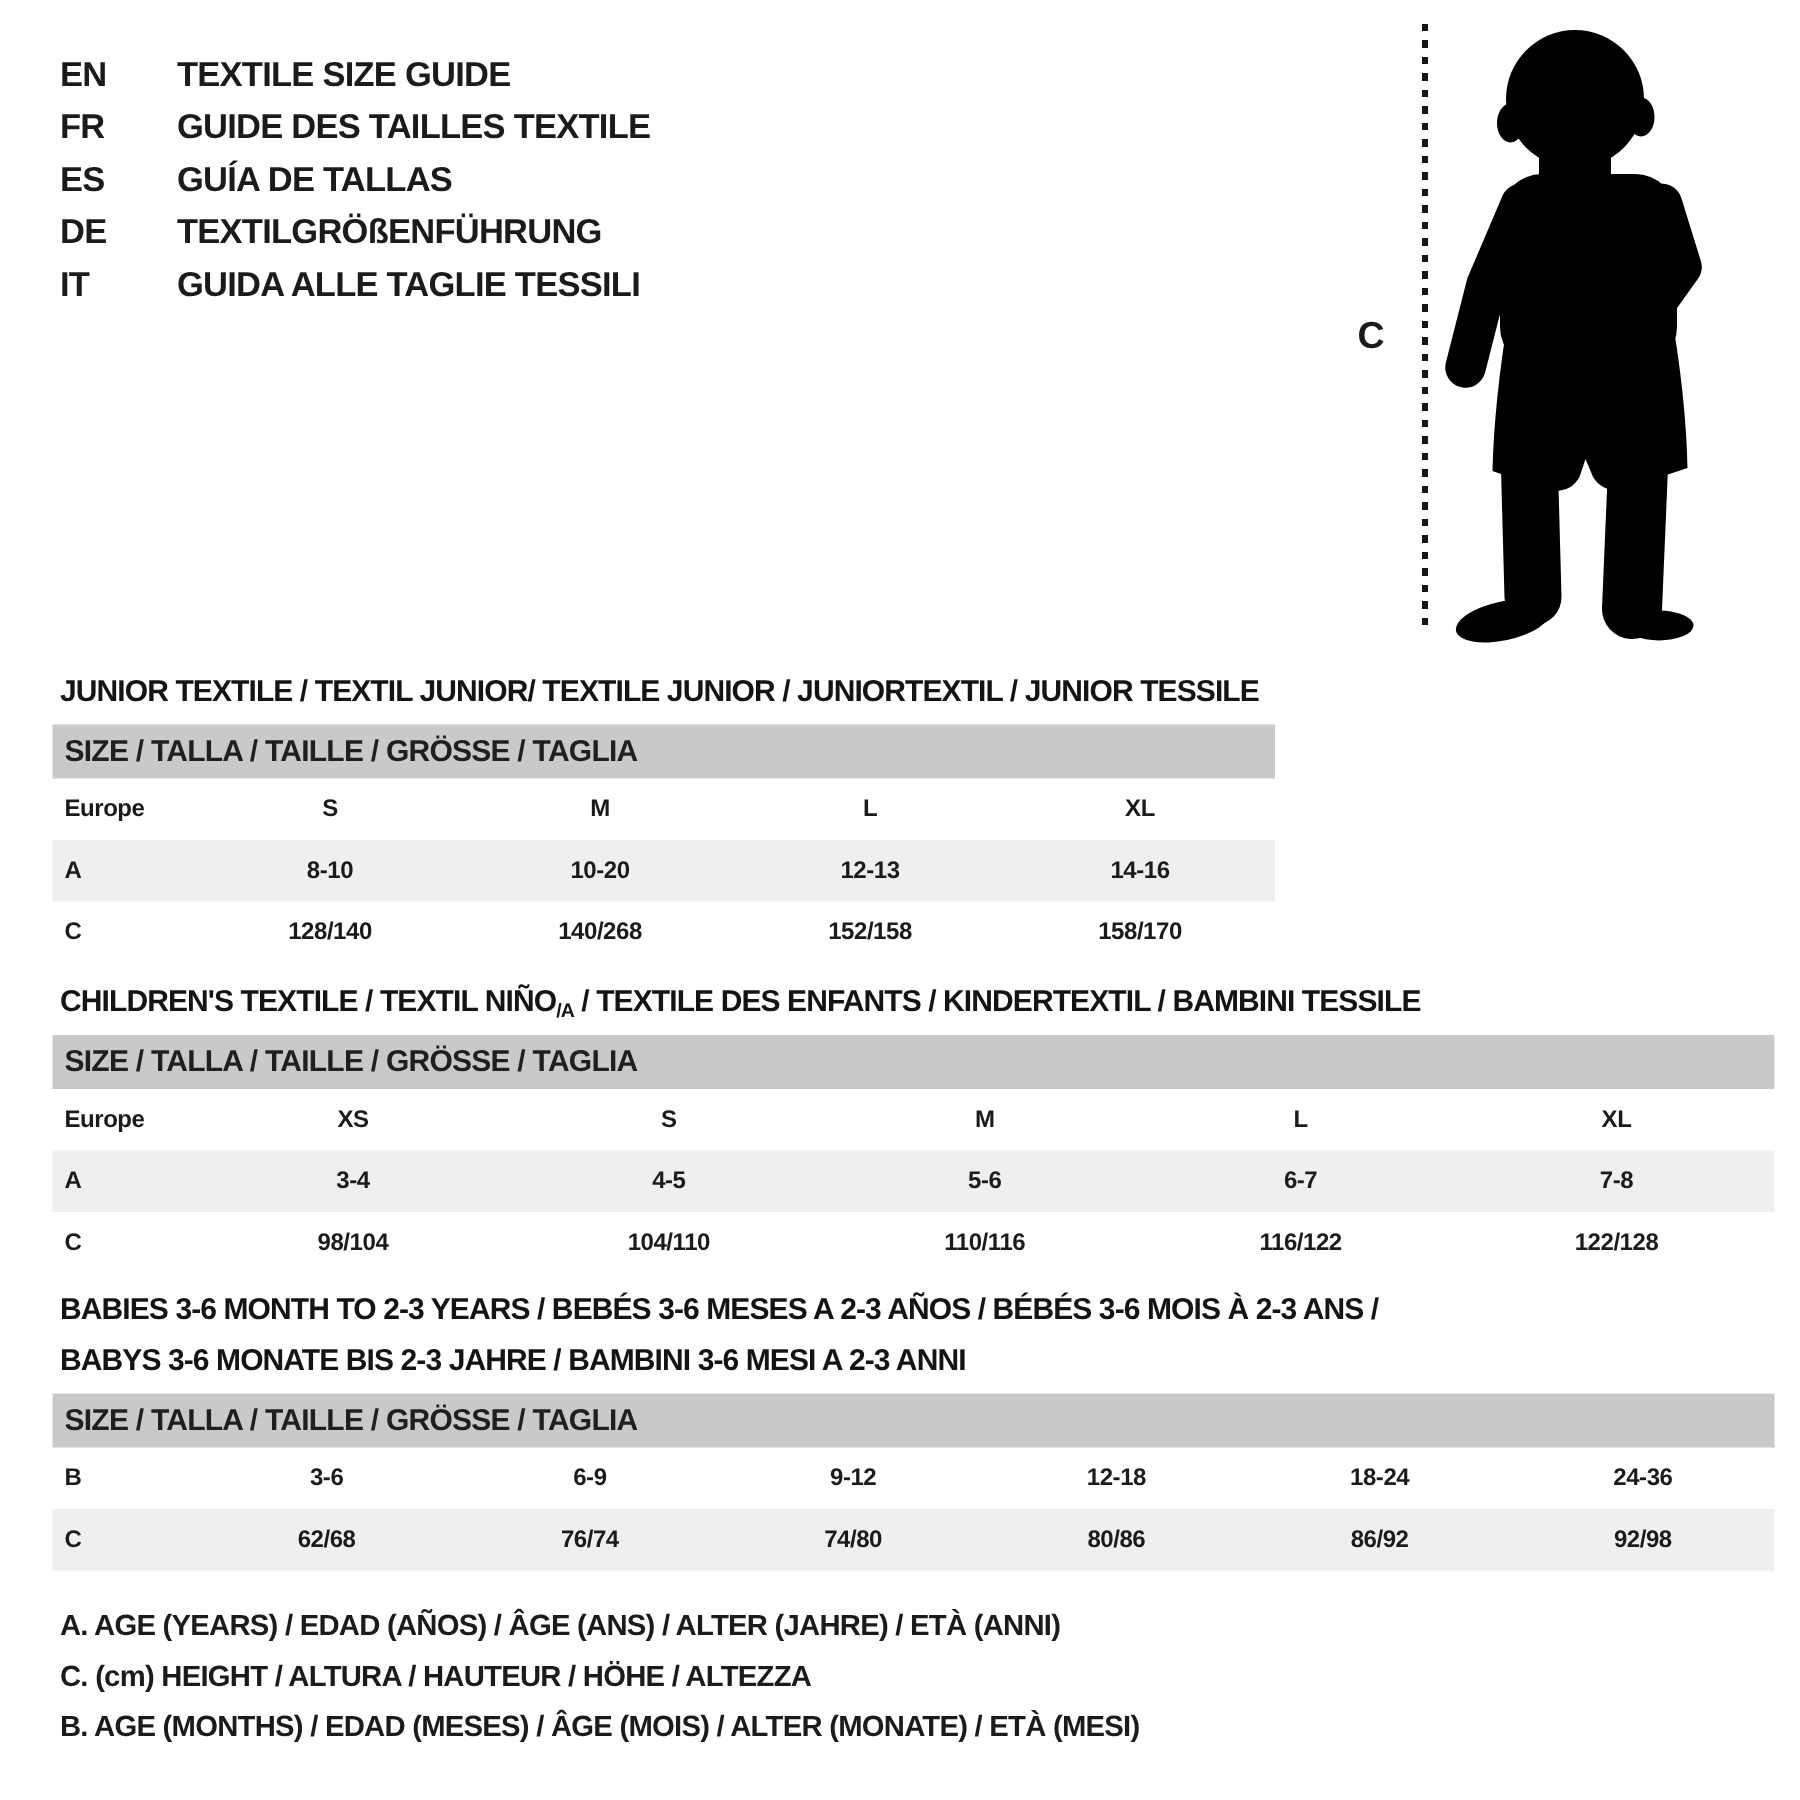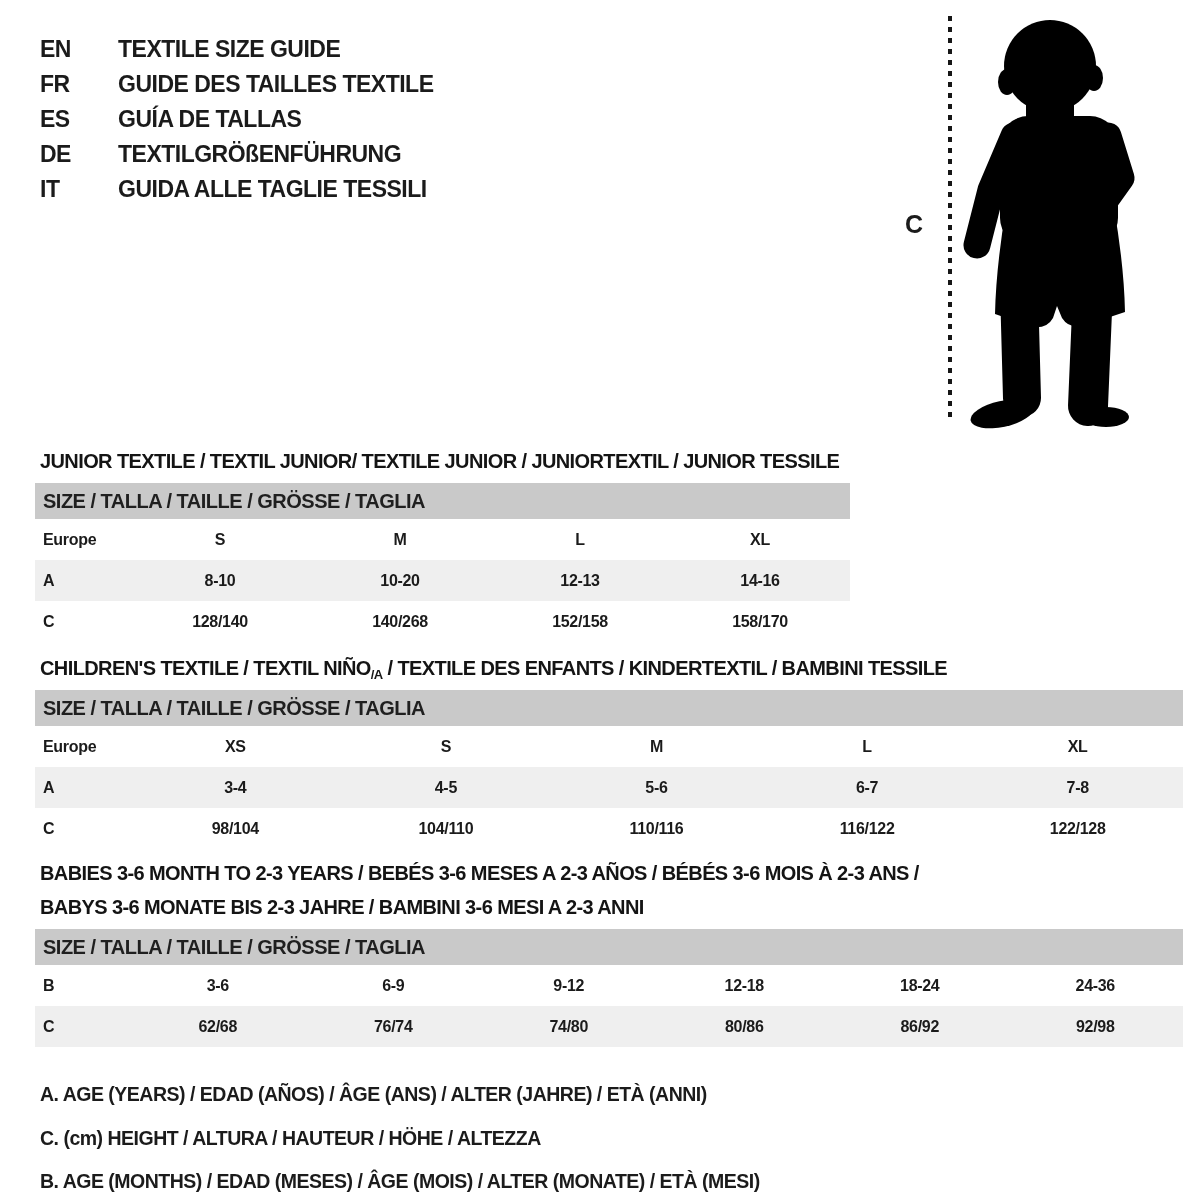--- a/index.html
+++ b/index.html
@@ -33,21 +33,21 @@
     height:36px;background:#c9c9c9;display:flex;align-items:center;
     padding-left:8px;box-sizing:border-box;font-size:20px;font-weight:700;
     letter-spacing:-0.5px;color:#1f1f1f;
   }
   .t-row{display:flex;height:41px;align-items:center;font-size:16px;font-weight:700;letter-spacing:-0.3px;}
   .t-row.shaded{background:#efefef;}
   .t-label{width:95px;padding-left:8px;box-sizing:border-box;}
   .t-cell{flex:1;text-align:center;}
   
   .legend{position:absolute;left:40px;top:1068px;}
-  .legend-line{font-size:19.5px;font-weight:700;letter-spacing:-0.5px;line-height:33.5px;white-space:nowrap;margin-top:10px;}
+  .legend-line{font-size:19.5px;font-weight:700;letter-spacing:-0.5px;line-height:33.5px;white-space:nowrap;}
 </style>
 </head>
 <body>
 
 <div class="lang-block">
   <div class="lang-row">
     <span class="lang-code">EN</span>
     <span class="lang-label">TEXTILE SIZE GUIDE</span>
   </div>
   <div class="lang-row">

